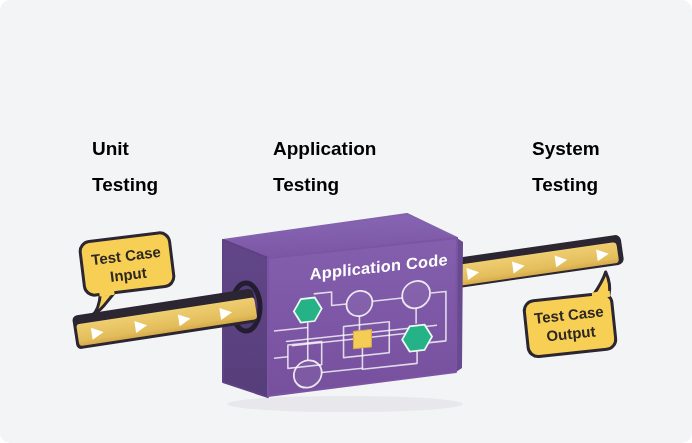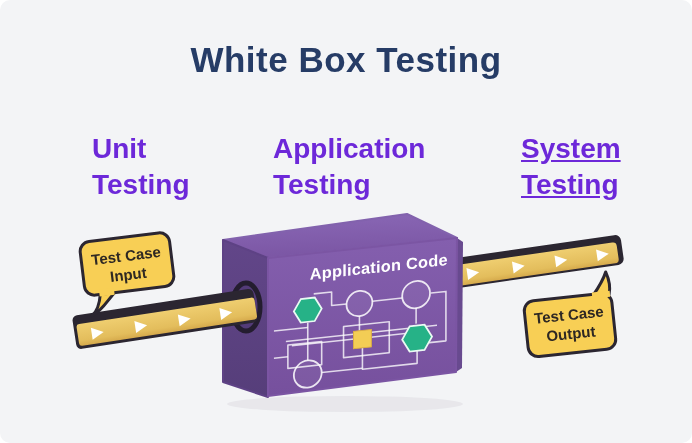--- a/index.html
+++ b/index.html
@@ -13,47 +13,46 @@
   }
   .title{
     position:absolute;left:0;right:0;top:40px;
     text-align:center;
     font-size:35px;font-weight:800;
     letter-spacing:.5px;
     color:#263c66;
   }
   .stage-label{
     position:absolute;
-    font-size:28px;font-weight:600;
+    font-size:19px;font-weight:600;
     line-height:36px;
-    color:#6d28d9;
+    color:#000000;
     white-space:pre-line;
   }
   .stage-unit{left:92px;top:131px;}
   .stage-integration{left:273px;top:131px;}
-  .stage-system{left:521px;top:131px;text-decoration:underline;}
+  .stage-system{left:532px;top:131px;}
   svg{position:absolute;left:0;top:0;}
   .bubble-text{
     font-family:"Liberation Sans",sans-serif;
     font-size:15px;font-weight:bold;fill:#2e2823;
     text-anchor:middle;
   }
   .appcode-text{
     font-family:"Liberation Sans",sans-serif;
     font-size:16.5px;font-weight:bold;fill:#ffffff;
     letter-spacing:.2px;
   }
   .circuit{stroke:rgba(255,255,255,.78);stroke-width:1.6;fill:none;stroke-linejoin:round;}
 </style>
 </head>
 <body>
 
 <div class="page">
 
-  <div class="title">White Box Testing</div>
 
   <div class="stage-label stage-unit">Unit
 Testing</div>
   <div class="stage-label stage-integration">Application
 Testing</div>
   <div class="stage-label stage-system">System
 Testing</div>
 
   <svg width="692" height="443" viewBox="0 0 692 443">
     <defs>

